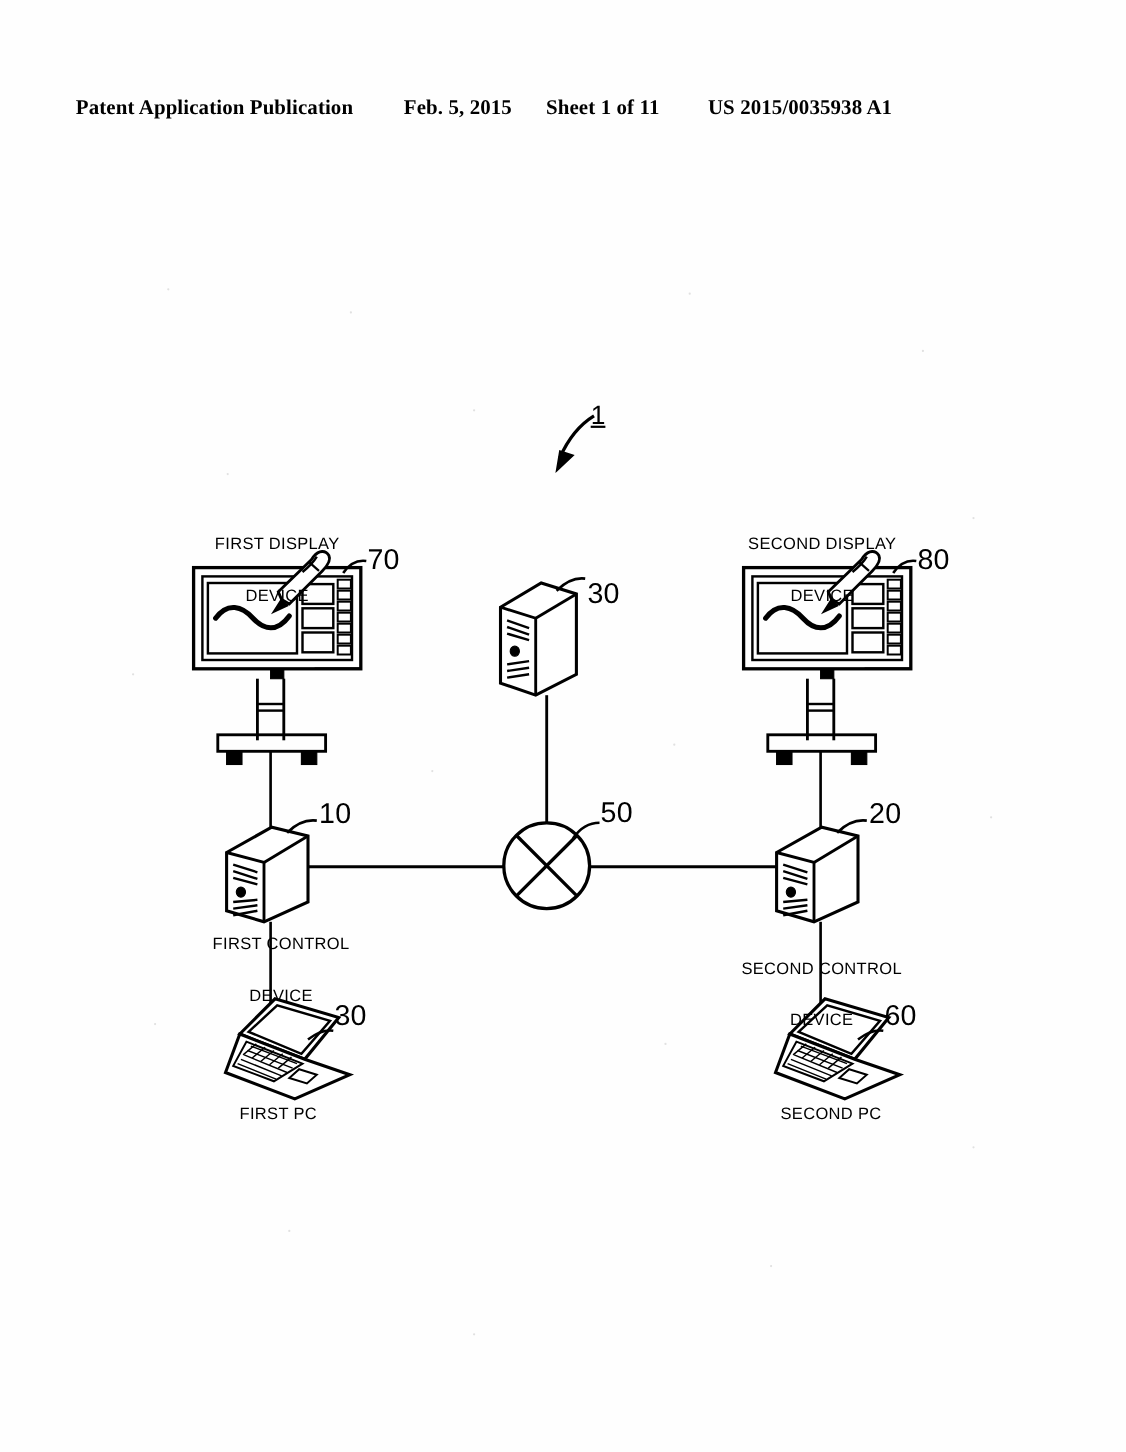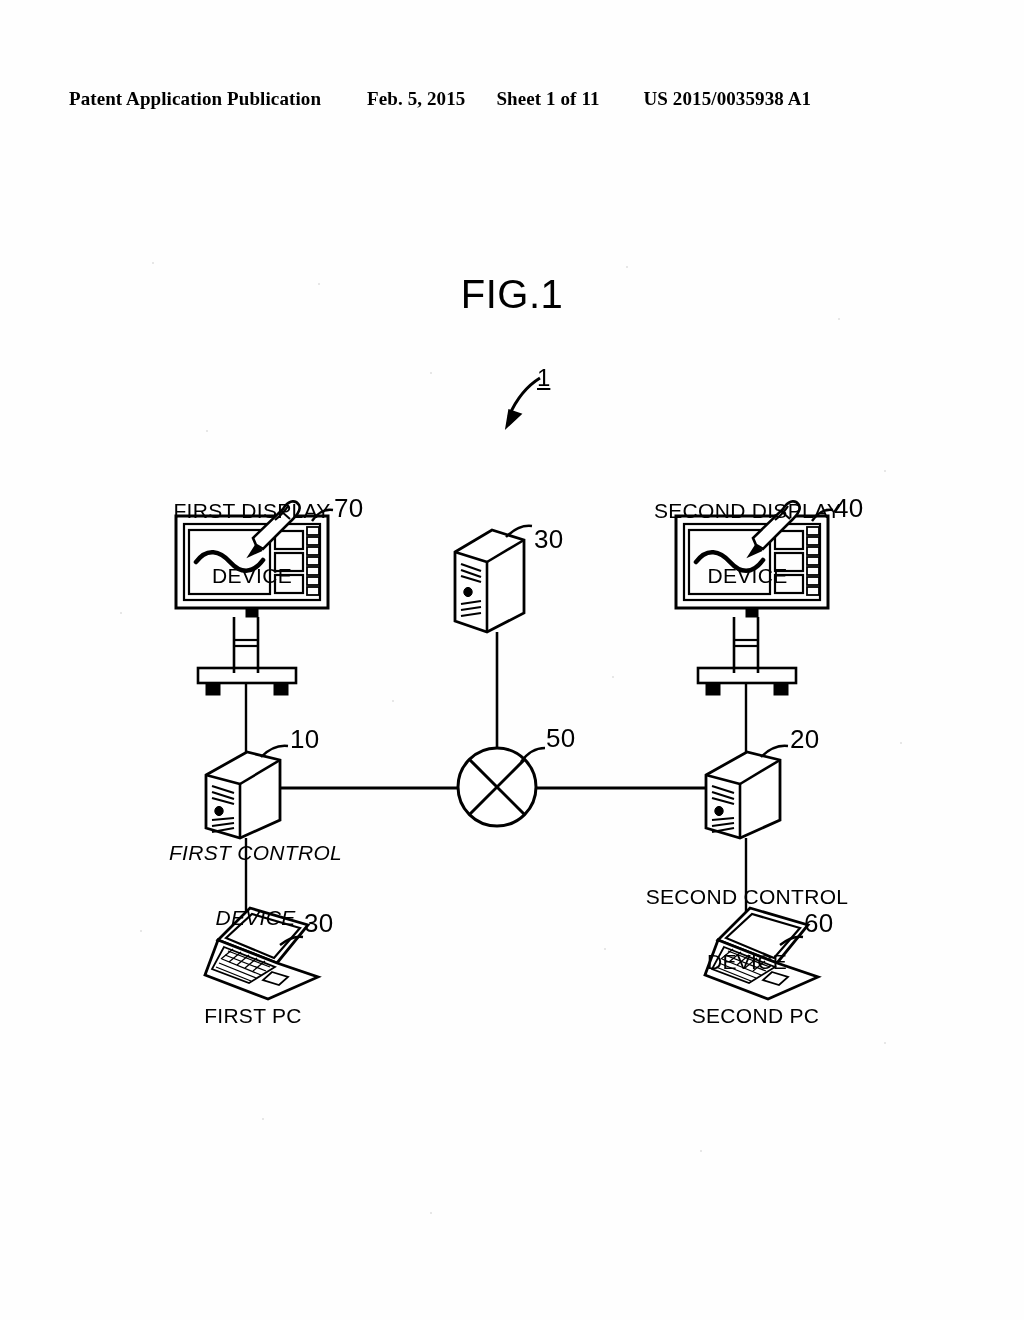--- a/index.html
+++ b/index.html
@@ -68,21 +68,21 @@
 
   
   .lbl {
     position: absolute;
     color: #000;
     font-family: "Liberation Sans", sans-serif;
     white-space: pre;
     line-height: 1.04;
     text-align: center;
   }
-  .lbl-dev   { font-size: 21px; letter-spacing: 0.3px; }
+  .lbl-dev   { font-size: 15px; letter-spacing: 0.3px; }
   .lbl-ref   { font-size: 26px; letter-spacing: 0.2px; }
   .lbl-ref-u { font-size: 24px; text-decoration: underline; }
 
   
   .speck {
     position: absolute;
     background: #c9c9c9;
     width: 2px;
     height: 2px;
     border-radius: 50%;
@@ -94,21 +94,20 @@
 
 <div id="page">
 
   <div class="pub-header">
     <span class="h-pub">Patent Application Publication</span>
     <span class="h-date">Feb. 5, 2015</span>
     <span class="h-sheet">Sheet 1 of 11</span>
     <span class="h-num">US 2015/0035938 A1</span>
   </div>
 
-  <div class="fig-title">FIG.1</div>
 
   <div id="figure">
     <svg width="1024" height="1320" viewBox="0 0 1024 1320" xmlns="http://www.w3.org/2000/svg">
       <g fill="none" stroke="#000" stroke-width="2.6" stroke-linecap="butt" stroke-linejoin="miter">
 
         <g>
           <path d="M540 378 C 527 386, 516 400, 509 416" stroke-width="3"></path>
           <path d="M506 428 L 521 414 L 509 410 Z" fill="#000" stroke="#000" stroke-width="1.5"></path>
         </g>
 
@@ -325,26 +324,26 @@
   <div class="lbl lbl-dev" style="left:152px; top:456px; width:200px;">
     <div>FIRST DISPLAY</div>
     <div>DEVICE</div>
   </div>
   <div class="lbl lbl-ref" style="left:334px; top:495px;">70</div>
 
   <div class="lbl lbl-dev" style="left:640px; top:456px; width:215px;">
     <div>SECOND DISPLAY</div>
     <div>DEVICE</div>
   </div>
-  <div class="lbl lbl-ref" style="left:834px; top:495px;">40</div>
+  <div class="lbl lbl-ref" style="left:834px; top:495px;">80</div>
 
   <div class="lbl lbl-ref" style="left:534px; top:526px;">30</div>
 
   <div class="lbl lbl-ref" style="left:290px; top:726px;">10</div>
-  <div class="lbl lbl-dev" style="left:148px; top:798px; width:215px;font-style:italic;">
+  <div class="lbl lbl-dev" style="left:148px; top:820px; width:215px;">
     <div>FIRST CONTROL</div>
     <div>DEVICE</div>
   </div>
 
   <div class="lbl lbl-ref" style="left:790px; top:726px;">20</div>
   <div class="lbl lbl-dev" style="left:637px; top:842px; width:220px;">
     <div>SECOND CONTROL</div>
     <div>DEVICE</div>
   </div>
 

